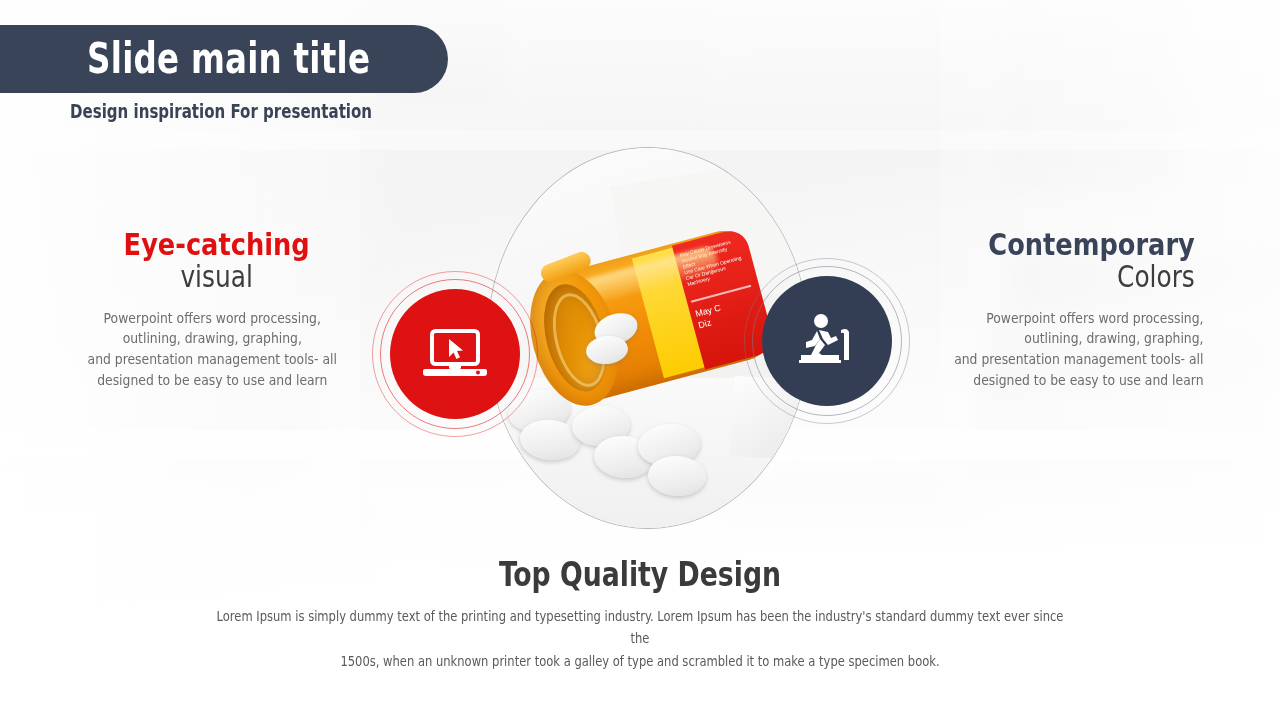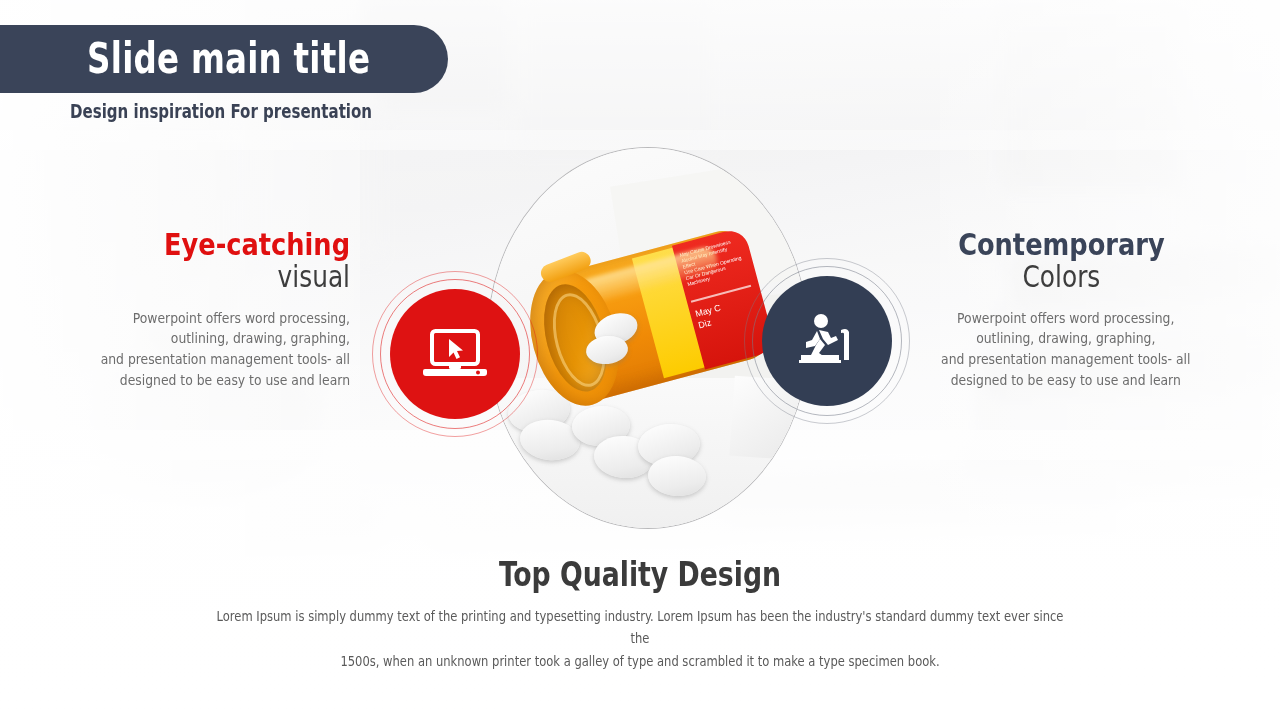--- a/index.html
+++ b/index.html
@@ -150,22 +150,22 @@
   }
   .badge-red{left:18px;top:18px;width:130px;height:130px;background:#de1212;}
   .badge-navy{left:18px;top:18px;width:130px;height:130px;background:#333e54;}
   .ring-r1{left:8px;top:8px;width:150px;height:150px;border:1px solid rgba(222,18,18,.55);}
   .ring-r2{left:0px;top:0px;width:166px;height:166px;border:1px solid rgba(222,18,18,.40);}
   .ring-g1{left:8px;top:8px;width:150px;height:150px;border:1px solid rgba(120,125,138,.55);}
   .ring-g2{left:0px;top:0px;width:166px;height:166px;border:1px solid rgba(120,125,138,.40);}
 
   
   .col{position:absolute;}
-  .col-left{left:60px;top:228px;width:290px;text-align:right;}
-  .col-right{left:928px;top:228px;width:290px;text-align:center;}
+  .col-left{left:60px;top:228px;width:290px;text-align:center;}
+  .col-right{left:928px;top:228px;width:290px;text-align:right;}
   .h-strong{
     font-size:31px;font-weight:bold;line-height:1.04;margin:0;
     font-family:"DejaVu Sans Condensed","Liberation Sans Narrow","Liberation Sans",sans-serif;
     transform:scaleX(.92);
   }
   .h-strong.left{transform-origin:right center;color:#e01010;}
   .h-strong.right{transform-origin:left center;color:#3a4459;}
   .h-light{
     font-size:30px;font-weight:normal;line-height:1.12;margin:0 0 14px 0;color:#3d3d3d;
     font-family:"DejaVu Sans Condensed","Liberation Sans Narrow","Liberation Sans",sans-serif;

